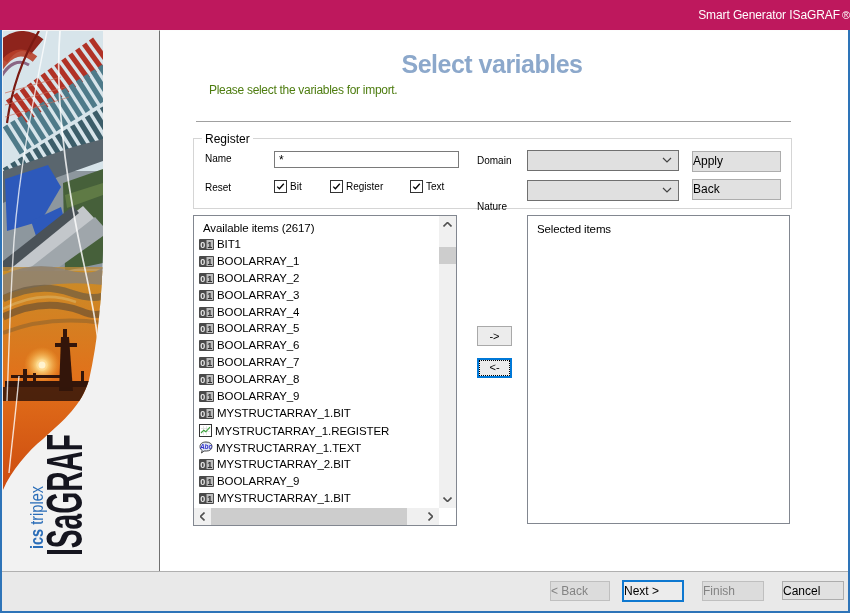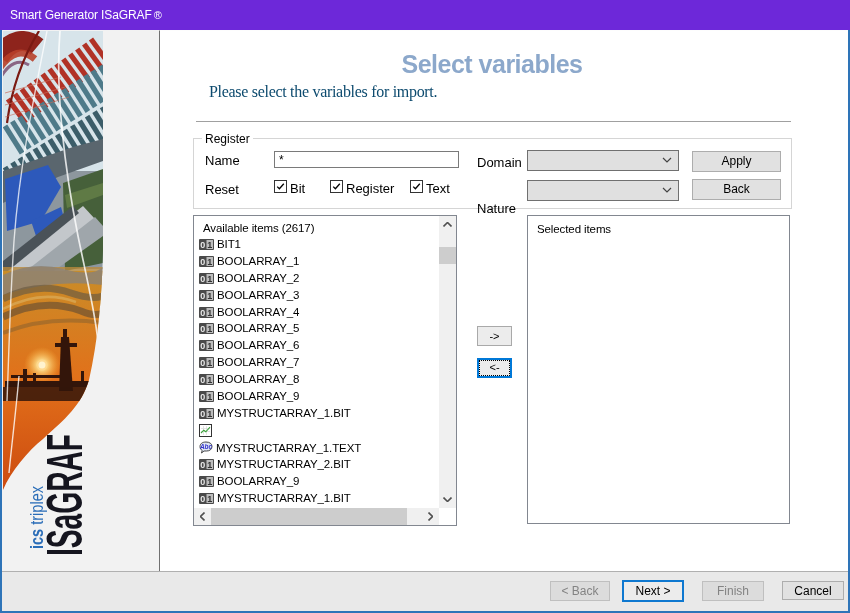--- a/index.html
+++ b/index.html
@@ -1,37 +1,37 @@
 <!DOCTYPE html>
 <html><head>
 <meta charset="utf-8">
 <style>
   html,body{margin:0;padding:0;}
   body{width:850px;height:613px;overflow:hidden;font-family:"Liberation Sans",sans-serif;}
   .win{position:absolute;left:0;top:0;width:850px;height:613px;background:#2e74b8;}
-  .titlebar{position:absolute;left:0;top:0;width:850px;height:30px;background:#6d28d9;color:#fff;
-    font-size:12px;letter-spacing:-0.1px;line-height:30px;padding-left:10px;box-sizing:border-box;}
+  .titlebar{position:absolute;left:0;top:0;width:850px;height:30px;background:#be185d;color:#fff;
+    font-size:12px;letter-spacing:-0.1px;line-height:30px;padding-left:10px;box-sizing:border-box;text-align:right;}
   .client{position:absolute;left:2px;top:30px;width:846px;height:541px;background:#f2f2f2;}
   .main{position:absolute;left:157px;top:0px;width:689px;height:541px;background:#ffffff;
     border-left:1px solid #707070;border-top:1px solid #fdfdfd;box-sizing:border-box;}
   .footer{position:absolute;left:2px;top:571px;width:846px;height:40px;background:#e9e9e9;
     border-top:1px solid #b0b0b0;box-sizing:border-box;}
   .h1{position:absolute;left:0px;top:19px;width:664px;text-align:center;
     font-size:25px;font-weight:bold;color:#8ca8cb;letter-spacing:-0.5px;}
-  .sub{position:absolute;left:49px;top:52px;font-size:16px;letter-spacing:-0.3px;color:#0c4a6e;font-family:Liberation Serif, serif;}
+  .sub{position:absolute;left:49px;top:52px;font-size:12px;letter-spacing:-0.3px;color:#4d7c0f;}
   .sepline{position:absolute;left:36px;top:90px;width:595px;height:1px;background:#a0a0a0;}
   .group{position:absolute;left:33px;top:107px;width:597px;height:69px;border:1px solid #d5d5d5;}
   .grouplabel{position:absolute;left:8px;top:-7px;background:#fff;padding:0 3px;font-size:12px;}
-  .lbl{position:absolute;font-size:13px;color:#000;}
+  .lbl{position:absolute;font-size:10px;color:#000;}
   .input{position:absolute;left:80px;top:12px;width:185px;height:17px;border:1px solid #7a7a7a;
     background:#fff;font-size:12px;padding:1px 4px;box-sizing:border-box;font-family:"Liberation Sans",sans-serif;}
   .combo{position:absolute;width:152px;height:21px;background:#e0e0e0;border:1px solid #707070;box-sizing:border-box;}
   .combo svg{position:absolute;right:6px;top:6px;}
   .btn{position:absolute;background:#e1e1e1;border:1px solid #adadad;box-sizing:border-box;
-    font-size:12px;color:#000;text-align:center;}
+    font-size:12px;color:#000;text-align:left;}
   .btn.gray{background:#dcdcdc;border-color:#bfbfbf;color:#838383;}
   .cb{position:absolute;width:13px;height:13px;border:1px solid #333;background:#fff;box-sizing:border-box;}
   .cb svg{position:absolute;left:0px;top:0px;}
   .listbox{position:absolute;border:1px solid #828790;background:#fff;box-sizing:border-box;padding-left:43px;}
   .row{position:absolute;left:9px;font-size:11.5px;letter-spacing:-0.1px;white-space:nowrap;}
   .row .ic{display:inline-block;vertical-align:-2px;margin-right:3px;}
   .arrowbtn{position:absolute;left:317px;width:35px;height:20px;background:#ececec;
     border:1px solid #a9a9a9;box-sizing:border-box;font-size:11px;text-align:center;line-height:18px;}
   .sb{position:absolute;background:#f0f0f0;}
   .sbthumb{position:absolute;background:#cdcdcd;}
@@ -257,21 +257,21 @@
         <div class="row" style="top:191px;left:5px"><svg class="ic" width="15" height="11" viewBox="0 0 15 11">
               <rect x="0" y="0" width="15" height="11" rx="1" fill="#4a4a4a"></rect>
               <rect x="7.5" y="1" width="6.5" height="9" fill="#bdbdbd"></rect>
               <text x="3.8" y="8.8" font-size="9" font-weight="bold" fill="#e8e8e8" text-anchor="middle" font-family="Liberation Sans">0</text>
               <text x="10.8" y="8.8" font-size="9" font-weight="bold" fill="#333" text-anchor="middle" font-family="Liberation Sans">1</text>
             </svg><span>MYSTRUCTARRAY_1.BIT</span></div>
         <div class="row" style="top:208px;left:5px"><svg class="ic" width="13" height="13" viewBox="0 0 13 13">
               <rect x="0.5" y="0.5" width="12" height="12" fill="#fff" stroke="#333"></rect>
               <path d="M2,4.5 H11 M2,7.5 H11 M4.5,2 V11 M7.5,2 V11" stroke="#d8d8d8" stroke-width="0.7"></path>
               <path d="M2,9 L4.8,6.2 L6.8,7.8 L11,3.2" stroke="#3aa33a" stroke-width="1.1" fill="none"></path>
-            </svg></div>
+            </svg><span>MYSTRUCTARRAY_1.REGISTER</span></div>
         <div class="row" style="top:225px;left:5px"><svg class="ic" width="14" height="13" viewBox="0 0 14 13">
               <path d="M7,1 C11,1 13,3 13,5.5 C13,8.5 10.5,10 7.5,10 L5,10 L2.5,12 L3.2,9.5 C1.8,8.7 1,7.3 1,5.5 C1,3 3,1 7,1 Z" fill="#dde4f2" stroke="#333" stroke-width="0.9"></path>
               <text x="7" y="7.8" font-size="6.5" font-weight="bold" font-style="italic" fill="#3434cc" text-anchor="middle" font-family="Liberation Sans">Abc</text>
             </svg><span>MYSTRUCTARRAY_1.TEXT</span></div>
         <div class="row" style="top:242px;left:5px"><svg class="ic" width="15" height="11" viewBox="0 0 15 11">
               <rect x="0" y="0" width="15" height="11" rx="1" fill="#4a4a4a"></rect>
               <rect x="7.5" y="1" width="6.5" height="9" fill="#bdbdbd"></rect>
               <text x="3.8" y="8.8" font-size="9" font-weight="bold" fill="#e8e8e8" text-anchor="middle" font-family="Liberation Sans">0</text>
               <text x="10.8" y="8.8" font-size="9" font-weight="bold" fill="#333" text-anchor="middle" font-family="Liberation Sans">1</text>
             </svg><span>MYSTRUCTARRAY_2.BIT</span></div>

